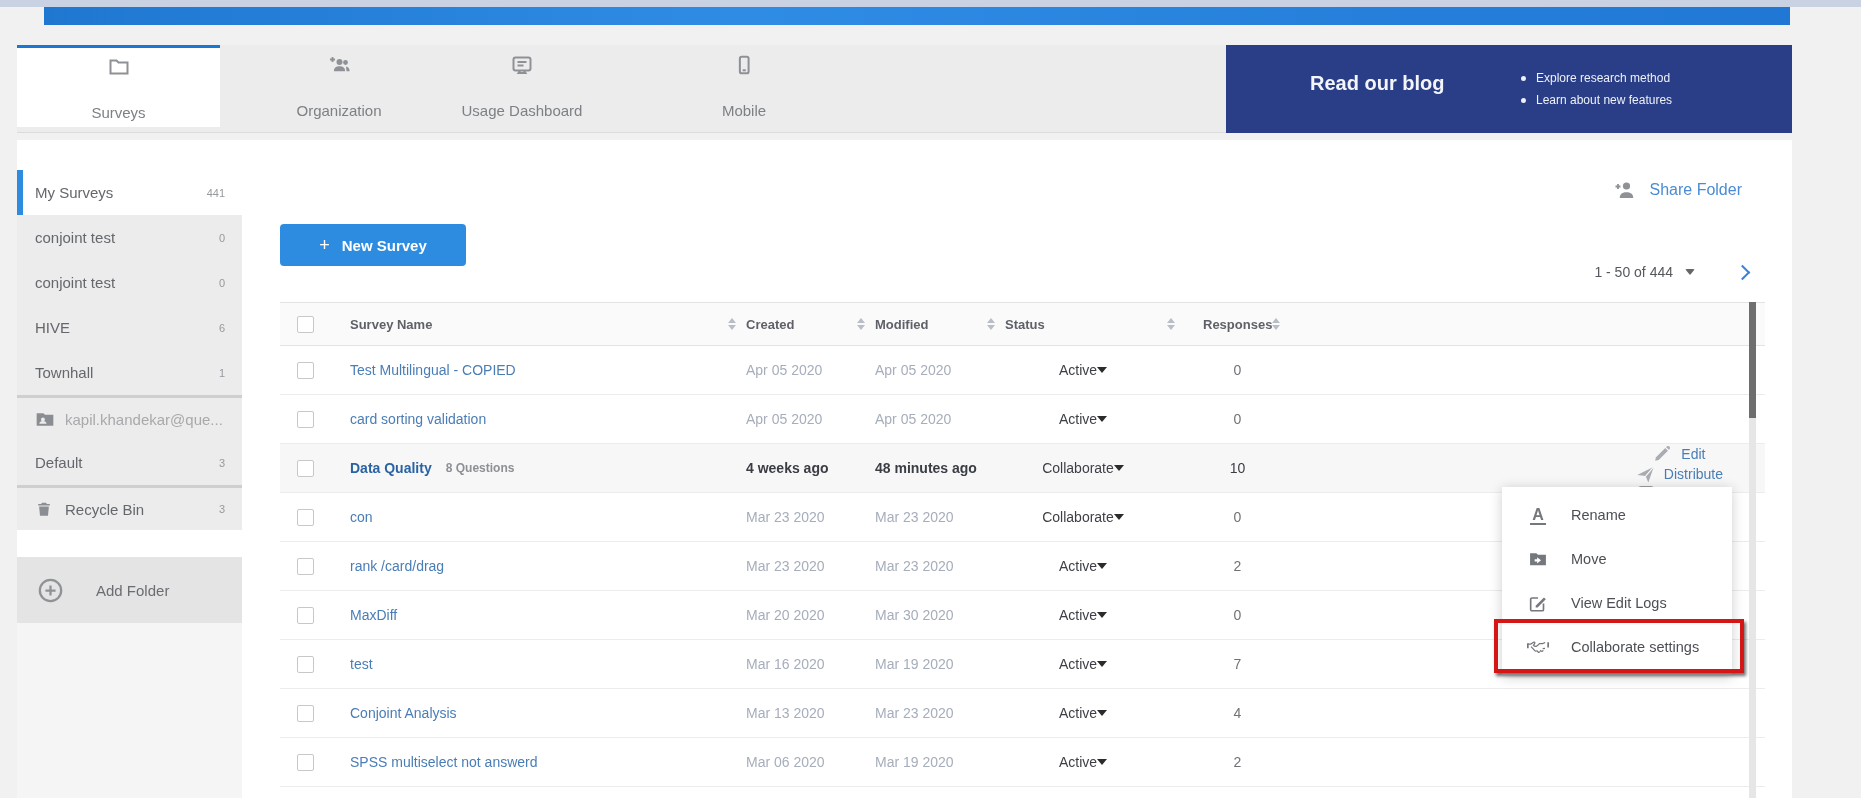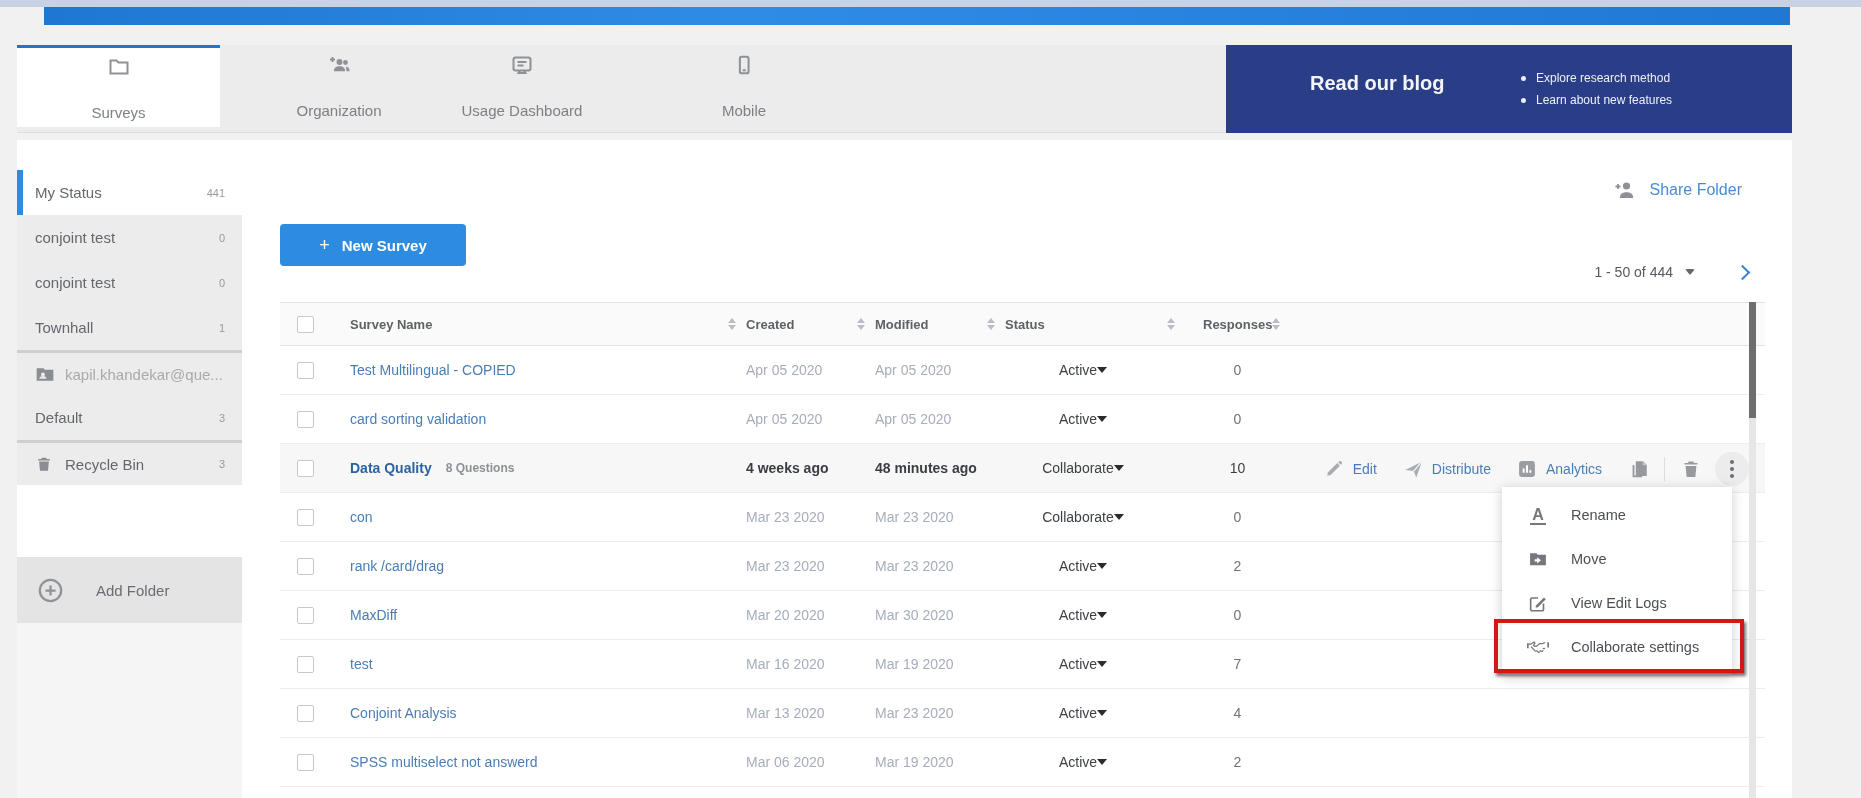--- a/index.html
+++ b/index.html
@@ -99,21 +99,21 @@
   .trow .c-created, .trow .c-modified { font-size:14px; color:#a6adbb; }
   .trow.hovered .c-created, .trow.hovered .c-modified { color:#3a3d43; font-weight:bold; }
   .trow .c-status { justify-content:center; padding-right:24px; }
   .status-label { font-size:14px; color:#3d4046; }
   .st-caret { width:0;height:0;border-left:5px solid transparent;border-right:5px solid transparent;
     border-top:6px solid #2b2b2b; cursor:pointer; }
   .trow .c-resp { font-size:14px; color:#6f7277; }
   .trow.hovered .c-resp { font-weight:normal; color:#3a3d43; }
 
   .actions { display:none; position:absolute; right:16px; top:0; height:49px; align-items:center; }
-  .trow.hovered .actions { display:flex; }
+  .trow.hovered .actions { display:flex;flex-direction:column; }
   .act { display:flex; align-items:center; gap:9px; cursor:pointer; margin-right:26px; }
   .act .a-ic { width:20px; height:20px; color:#a9acb1; }
   .act .a-label { font-size:14px; color:#4a7db6; }
   .icon-btn { width:22px; height:22px; color:#97999e; cursor:pointer; }
   .v-sep { width:1px; height:24px; background:#dcdcdc; margin:0 16px 0 14px; }
   .dots-circle { width:34px; height:34px; border-radius:50%; background:#ececec; margin-left:12px;
     display:flex; flex-direction:column; align-items:center; justify-content:center; gap:3px; cursor:pointer; }
   .dots-circle i { width:4px; height:4px; border-radius:50%; background:#6b6e73; }
 
   
@@ -196,36 +196,41 @@
     </div>
   </div>
 
   <div class="card">
 
     <div class="sidebar">
       <div class="side-items">
 
           <div class="side-item active">
 
-            <span class="s-label">My Status</span>
+            <span class="s-label">My Surveys</span>
             <span class="s-count">441</span>
           </div>
 
           <div class="side-item">
 
             <span class="s-label">conjoint test</span>
             <span class="s-count">0</span>
           </div>
 
           <div class="side-item">
 
             <span class="s-label">conjoint test</span>
             <span class="s-count">0</span>
           </div>
 
+          <div class="side-item">
+
+            <span class="s-label">HIVE</span>
+            <span class="s-count">6</span>
+          </div>
 
           <div class="side-item">
 
             <span class="s-label">Townhall</span>
             <span class="s-count">1</span>
           </div>
 
           <div class="side-item muted divider-before">
             <span class="s-ic show">
               <svg width="20" height="20" viewBox="0 0 24 24" fill="currentColor">

